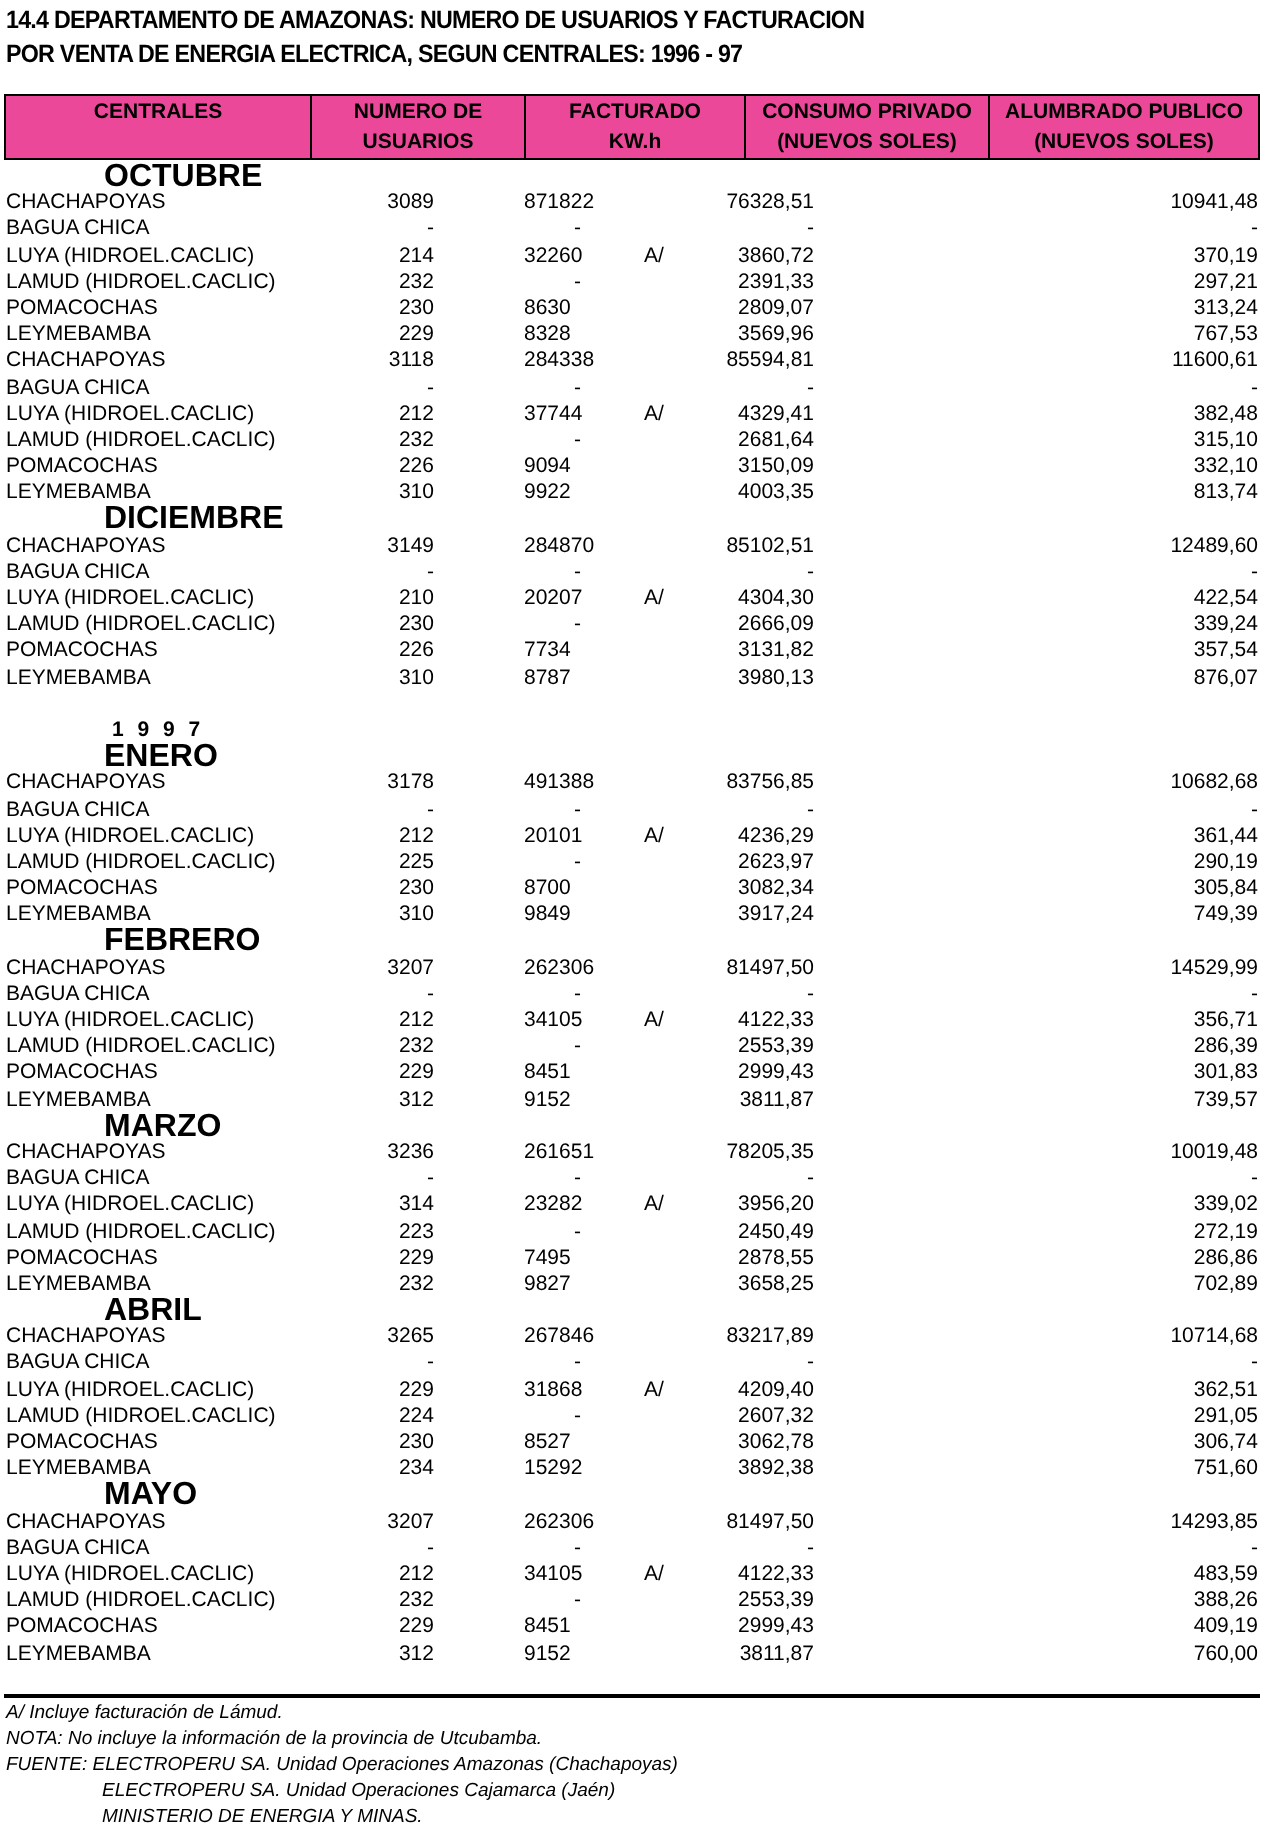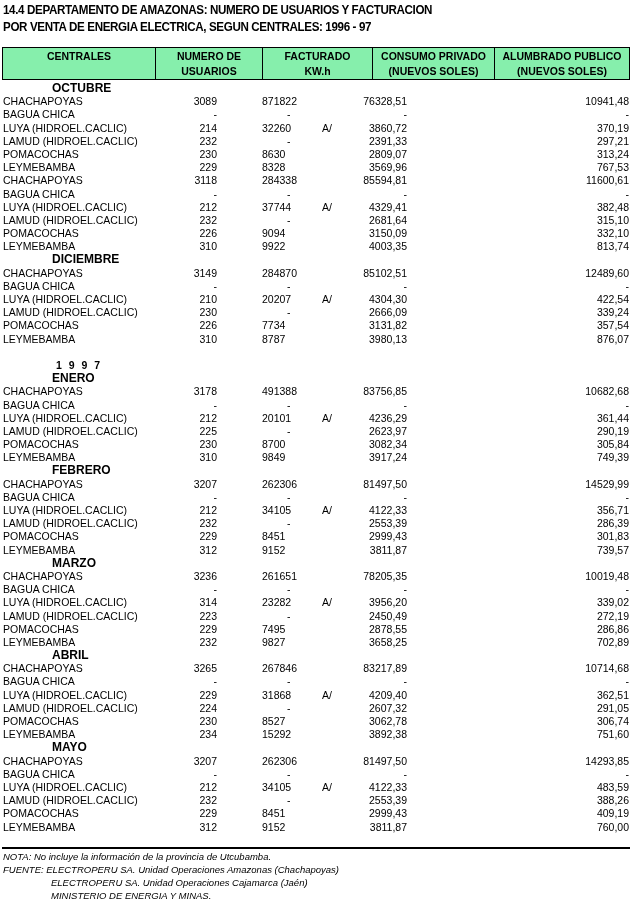--- a/index.html
+++ b/index.html
@@ -1,32 +1,32 @@
 <!DOCTYPE html>
 <html><head>
   <meta charset="utf-8">
   <style>
     html, body { margin: 0; padding: 0; background: #ffffff; }
     body { width: 632px; height: 916px; position: relative; overflow: hidden; color: #000; }
     .title { position: absolute; left: 3px; font-family: "Liberation Sans", sans-serif; font-weight: bold; font-size: 12.5px; letter-spacing: -0.4px; transform: scaleX(0.93); transform-origin: left top; white-space: nowrap; }
     #t1 { top: 3px; }
     #t2 { top: 20px; }
-    table.hdr { position: absolute; left: 2px; top: 47px; width: 628px; border-collapse: collapse; background: #86efac; }
+    table.hdr { position: absolute; left: 2px; top: 47px; width: 628px; border-collapse: collapse; background: #ec4899; }
     table.hdr td { border: 1px solid #000; font-family: "Liberation Sans", sans-serif; font-weight: bold; font-size: 10.5px; text-align: center; vertical-align: top; padding: 1px 0 0 0; height: 30px; line-height: 15px; white-space: nowrap; }
     .rows { position: absolute; left: 0; top: 82px; width: 632px; }
     .row { position: relative; height: 13.2px; font-family: "Liberation Sans", sans-serif; font-size: 10.5px; line-height: 13px; white-space: nowrap; }
     .row span { position: absolute; top: 0; }
     .c-name { left: 3px; }
     .c-us { right: calc(632px - 217px); }
     .c-fac { left: 262px; width: 55px; text-align: left; }
     .c-fn { left: 322px; }
     .c-dash-fac { left: 287px; }
     .c-cp { right: calc(632px - 407px); text-align: right; }
     .c-ap { right: calc(632px - 629px); text-align: left; }
-    .month { font-weight: bold; left: 52px; font-size: 12px; }
+    .month { font-weight: bold; left: 52px; font-size: 16px; }
     .year { font-weight: bold; left: 56px; letter-spacing: 2px; text-align: right; }
     .blank { height: 13.2px; }
     .rule { position: absolute; left: 2px; width: 628px; top: 847px; height: 2px; background: #000; }
     .foot { position: absolute; left: 3px; top: 850px; font-family: "Liberation Sans", sans-serif; font-style: italic; font-size: 9.5px; line-height: 13px; }
     .foot div { white-space: nowrap; }
     .foot .ind { padding-left: 48px; }
   </style>
 </head>
 <body>
 
@@ -428,17 +428,18 @@
       <span class="c-us">312</span>
       <span class="c-fac">9152</span>
       <span class="c-cp">3811,87</span>
       <span class="c-ap">760,00</span>
     </div>
   </div>
 
 <div class="rule"></div>
 
 <div class="foot">
+  <div>A/  Incluye facturación de Lámud.</div>
   <div>NOTA: No incluye la información de la provincia de Utcubamba.</div>
   <div>FUENTE: ELECTROPERU SA. Unidad Operaciones Amazonas (Chachapoyas)</div>
   <div class="ind">ELECTROPERU SA. Unidad Operaciones Cajamarca (Jaén)</div>
   <div class="ind">MINISTERIO DE ENERGIA Y MINAS.</div>
 </div>
 
 </body></html>

